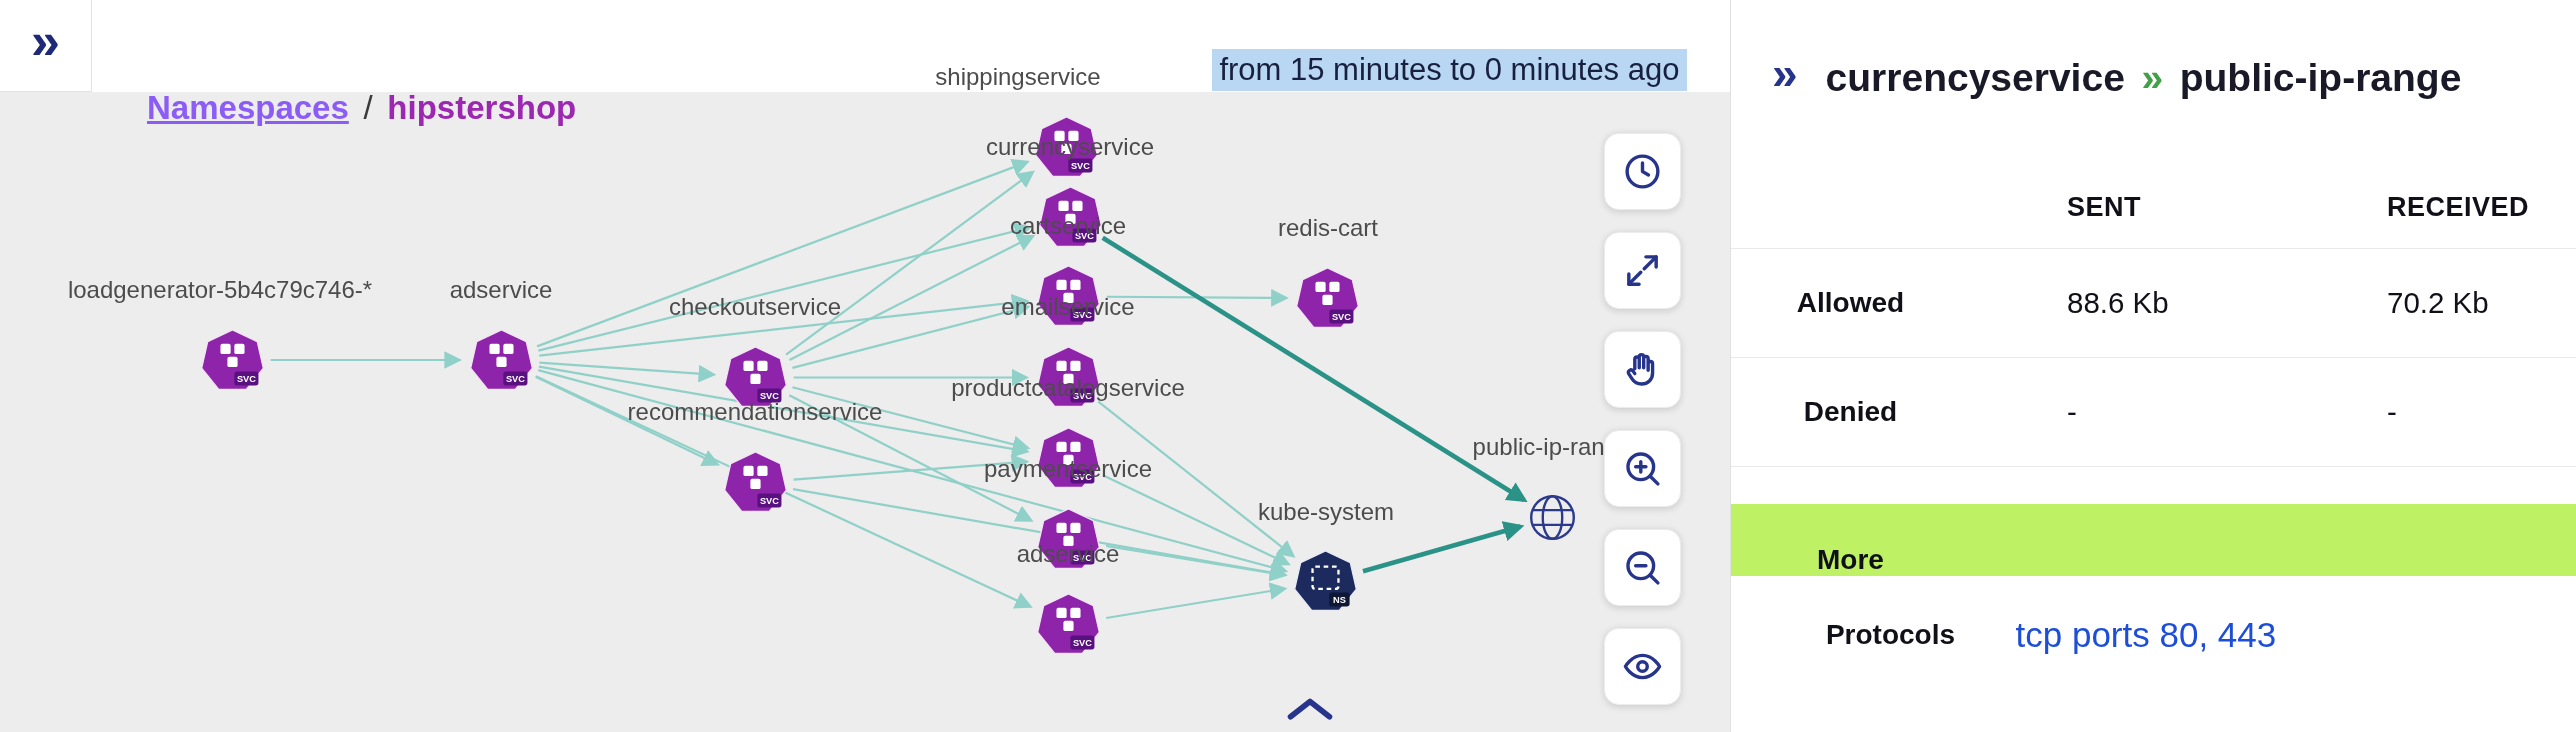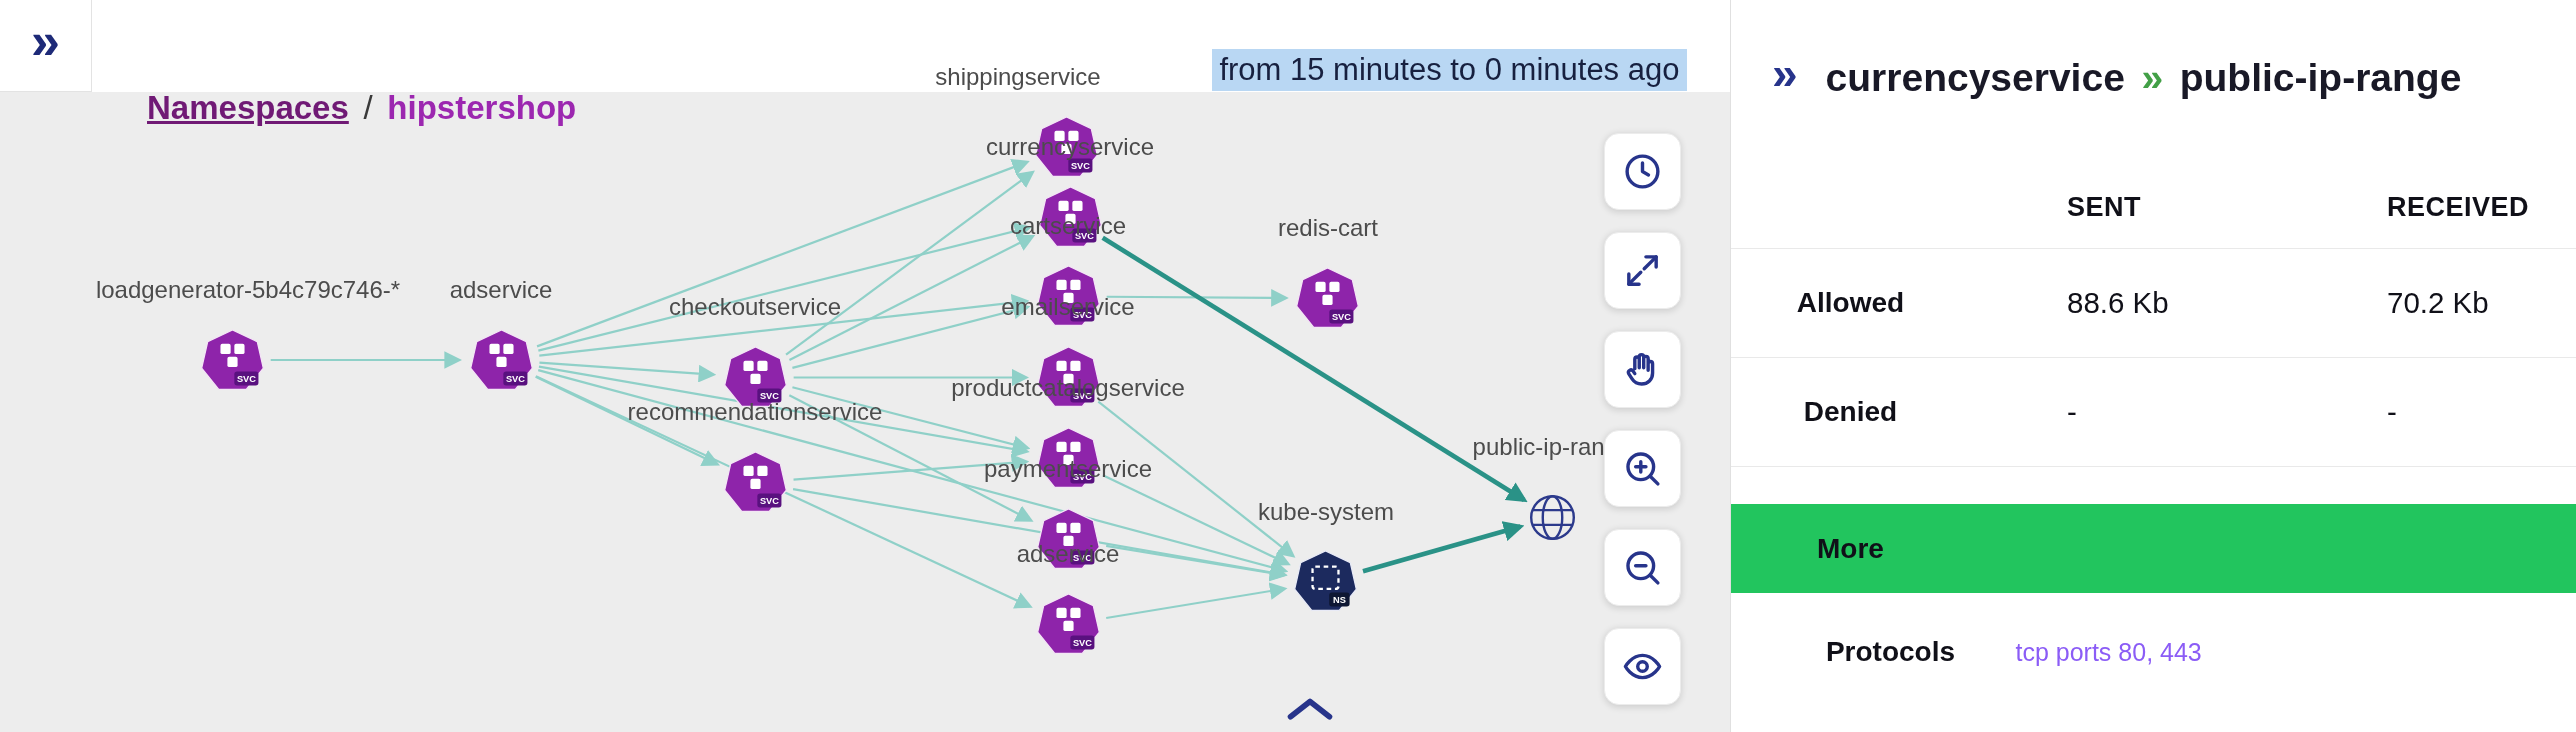--- a/index.html
+++ b/index.html
@@ -8,21 +8,21 @@
   .app { display:flex; width:2576px; height:733px; }
 
   
   .left { position:relative; width:1730px; height:733px; background:#ededed; flex:none; }
   .topbar { position:absolute; top:0; left:0; width:100%; height:92px; background:#ffffff; }
   .collapse-box { position:absolute; top:0; left:0; width:92px; height:92px; background:#fff;
     border-right:1.8px solid #e3e3e3; border-bottom:1.8px solid #e3e3e3;
     display:flex; align-items:center; justify-content:center; cursor:pointer; }
   .collapse-glyph { font-size:52px; color:#1e2a78; font-weight:bold; line-height:1; padding-bottom:9.2px; }
   .breadcrumb { position:absolute; left:147px; top:48px; font-size:33px; display:flex; gap:14.7px; align-items:baseline; white-space:nowrap; }
-  .crumb-root { color:#701a75; font-weight:600; text-decoration:underline; cursor:pointer; }
+  .crumb-root { color:#8b5cf6; font-weight:600; text-decoration:underline; cursor:pointer; }
   .crumb-sep  { color:#3a3a3a; }
   .crumb-current { color:#9c27b0; font-weight:600;margin-top:41px; }
   .timerange { position:absolute; left:1212px; top:49px; font-size:31px; color:#17203f;
     background:#b9d7f3; padding:2.8px 7.4px; white-space:nowrap; }
 
   .map { position:absolute; top:92px; left:0; width:1730px; height:641px; }
   #edges-svg { position:absolute; left:0; top:0; width:1730px; height:641px; }
   #map-nodes { position:absolute; left:0; top:0; width:1730px; height:641px; }
   .node { position:absolute; width:63px; height:63px; cursor:pointer; }
   .node-label { position:absolute; transform:translate(-50%,-50%); font-size:24px; color:#4c4c4c; white-space:nowrap; }
@@ -43,23 +43,23 @@
   .panel-title-sep { color:#43a047; font-weight:700; }
 
   .flow-table { margin-top:61px; }
   .t-row { display:flex; align-items:center; height:109px; border-bottom:0.9px solid #e9e9e9; }
   .t-row.t-head { height:83px; }
   .cell-label { width:239px; text-align:center; font-weight:700; font-size:28px; color:#101018; flex:none; }
   .cell-sent { width:322px; padding-left:97px; font-size:29.5px; color:#101018; flex:none; }
   .cell-received { flex:1; padding-left:95px; font-size:29.5px; color:#101018; }
   .t-head .cell-sent, .t-head .cell-received { font-weight:700; font-size:27px; letter-spacing:0.5px; }
 
-  .more-row { margin-top:37px; height:89px; background:#22c55e; display:flex; align-items:center; cursor:pointer; }
+  .more-row { margin-top:37px; height:72px; background:#bef264; display:flex; align-items:flex-end; cursor:pointer; }
   .protocols-row { display:flex; align-items:center; height:109px; padding-top:9.2px;margin-left:40px; }
-  .cell-value-wide { flex:1; padding-left:5.5px; font-size:25px; color:#8b5cf6; }
+  .cell-value-wide { flex:1; padding-left:5.5px; font-size:35px; color:#1d4ed8; }
 </style>
 </head>
 <body>
 
 <div class="app">
 
   <div class="left">
 
     <div class="topbar">
       <div class="collapse-box">
@@ -113,21 +113,21 @@
     <svg width="63" height="63" viewBox="0 0 68 68">
       <polygon points="34,1 60.8,13.7 67.3,42.3 48.9,65.2 19.1,65.2 0.7,42.3 7.2,13.7" fill="#8e24aa" stroke="#f3e5f5" stroke-width="1.5"></polygon>
       <g fill="#ffffff">
         <rect x="21" y="16" width="11" height="11" rx="2"></rect>
         <rect x="36" y="16" width="11" height="11" rx="2"></rect>
         <rect x="28.5" y="30" width="11" height="11" rx="2"></rect>
       </g>
       <rect x="36" y="46" width="26" height="15" rx="3" fill="#59117f"></rect>
       <text x="49" y="57.5" font-size="10" font-weight="bold" fill="#ffffff" text-anchor="middle" font-family="Liberation Sans, sans-serif">SVC</text>
     </svg></div>
-          <div class="node-label" style="left: 248px; top: 198px;">loadgenerator-5b4c79c746-*</div>
+          <div class="node-label" style="left: 220px; top: 198px;">loadgenerator-5b4c79c746-*</div>
           <div class="node" style="left: 470px; top: 237px;">
     <svg width="63" height="63" viewBox="0 0 68 68">
       <polygon points="34,1 60.8,13.7 67.3,42.3 48.9,65.2 19.1,65.2 0.7,42.3 7.2,13.7" fill="#8e24aa" stroke="#f3e5f5" stroke-width="1.5"></polygon>
       <g fill="#ffffff">
         <rect x="21" y="16" width="11" height="11" rx="2"></rect>
         <rect x="36" y="16" width="11" height="11" rx="2"></rect>
         <rect x="28.5" y="30" width="11" height="11" rx="2"></rect>
       </g>
       <rect x="36" y="46" width="26" height="15" rx="3" fill="#59117f"></rect>
       <text x="49" y="57.5" font-size="10" font-weight="bold" fill="#ffffff" text-anchor="middle" font-family="Liberation Sans, sans-serif">SVC</text>

